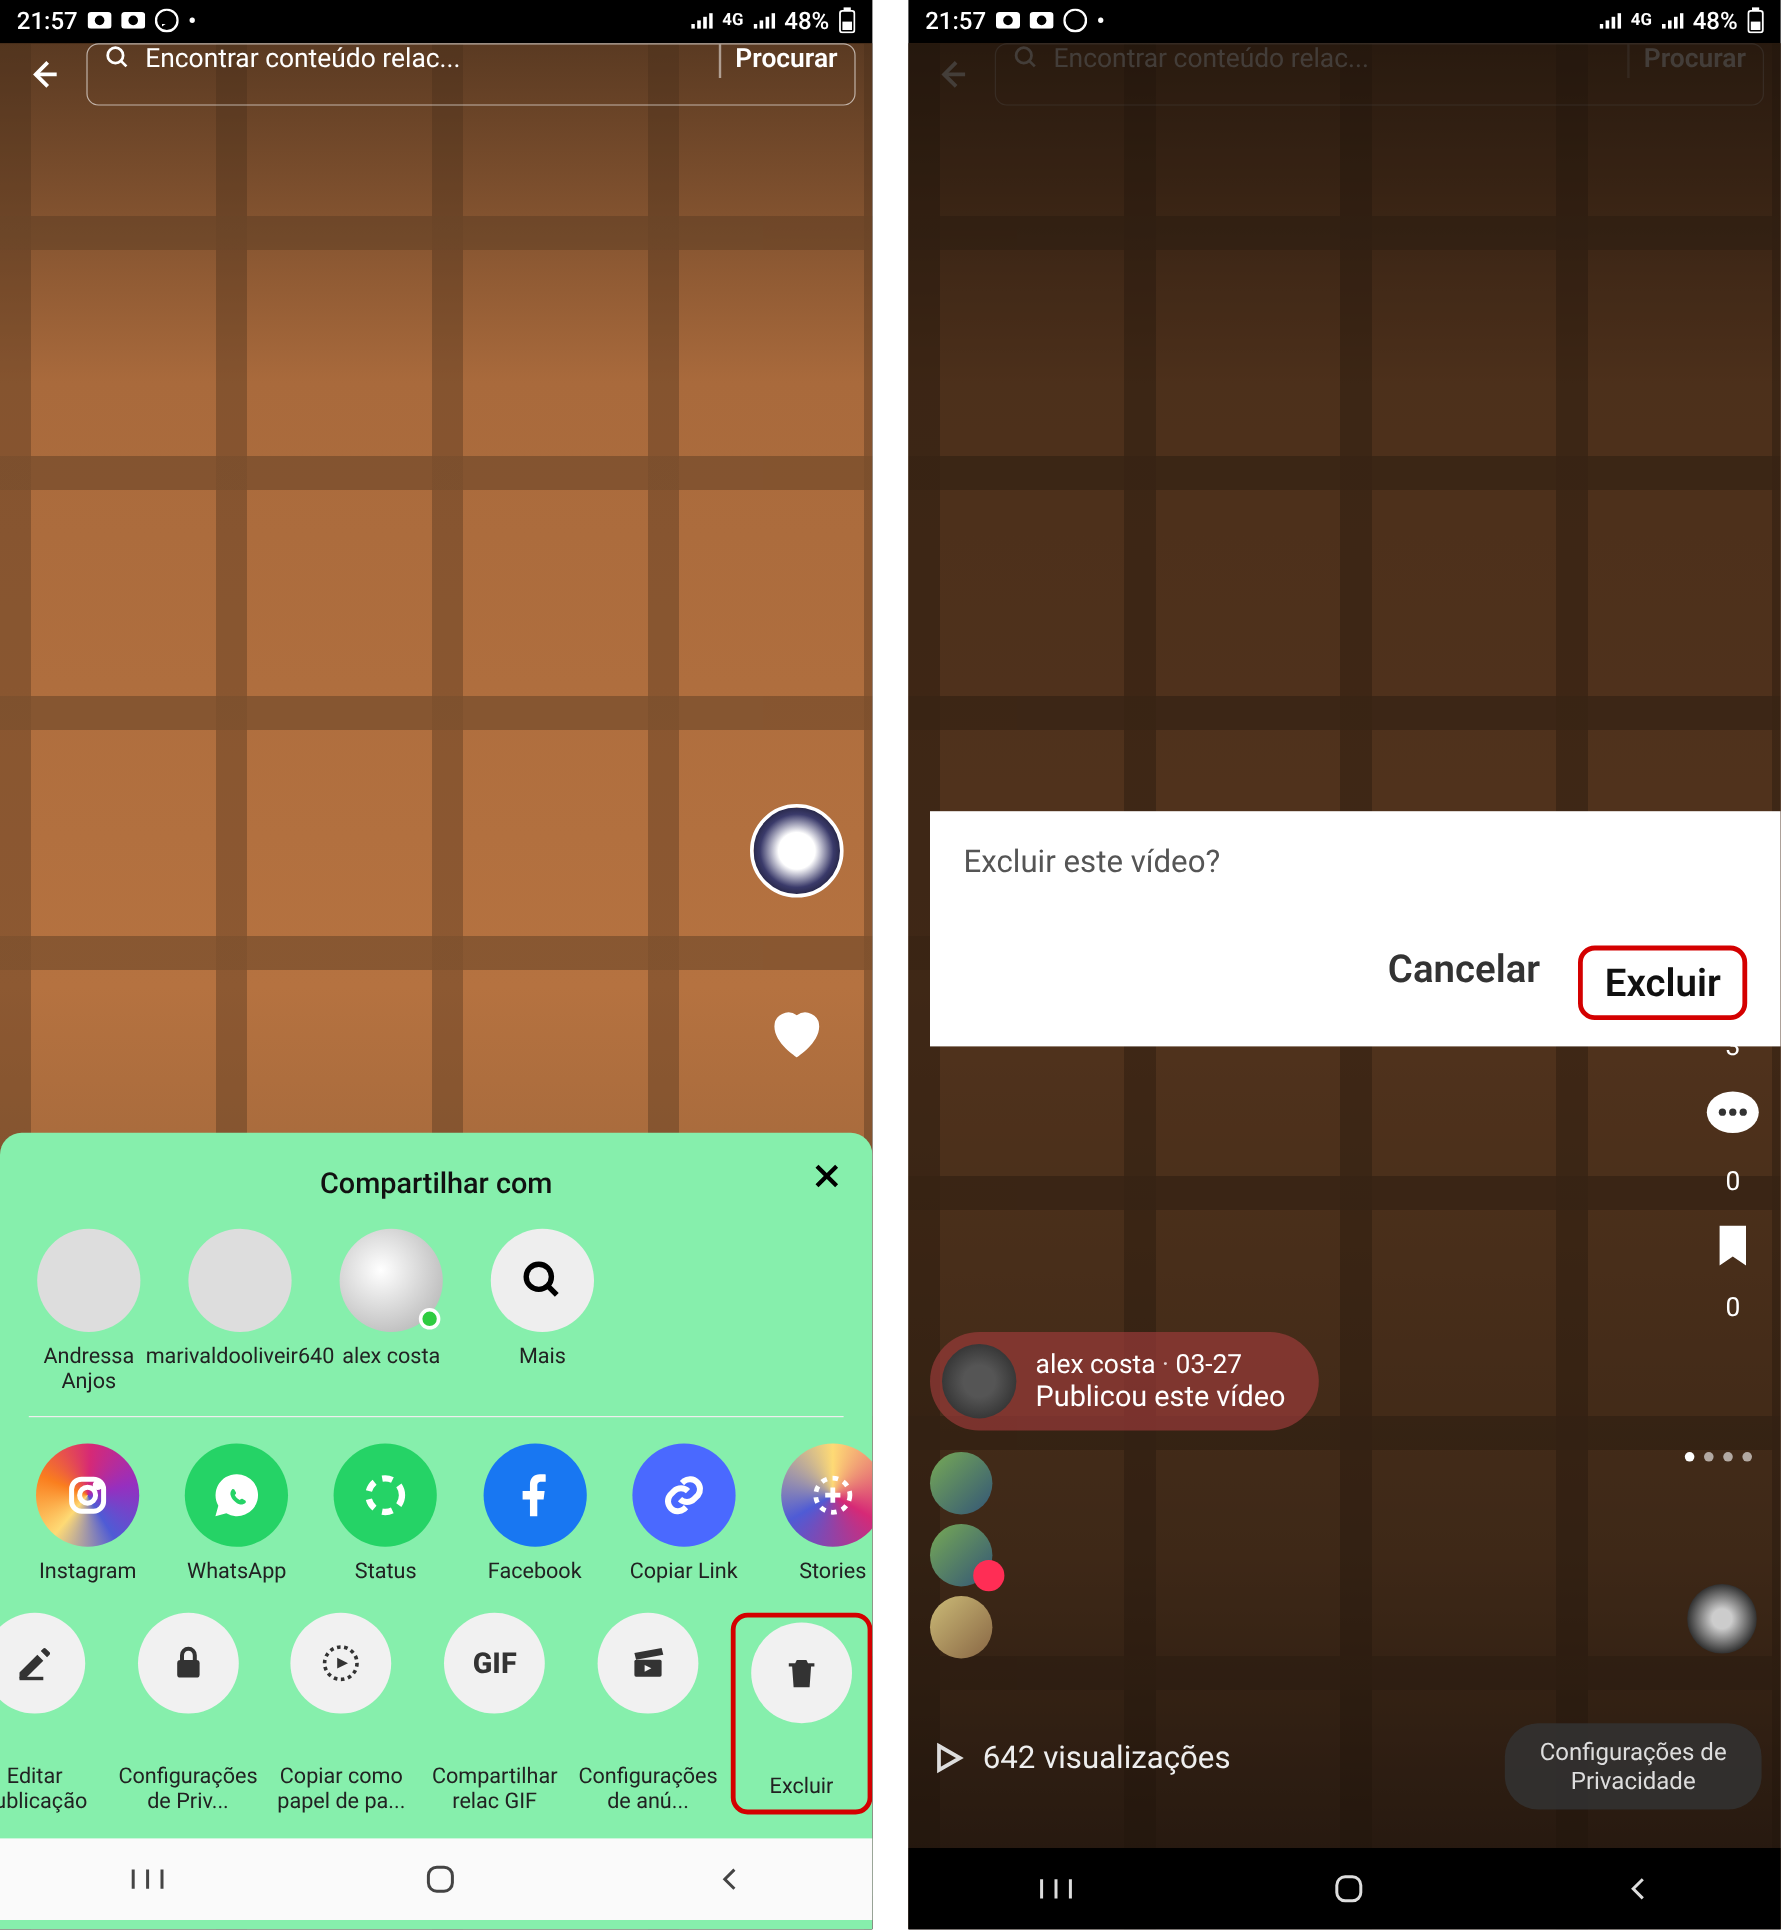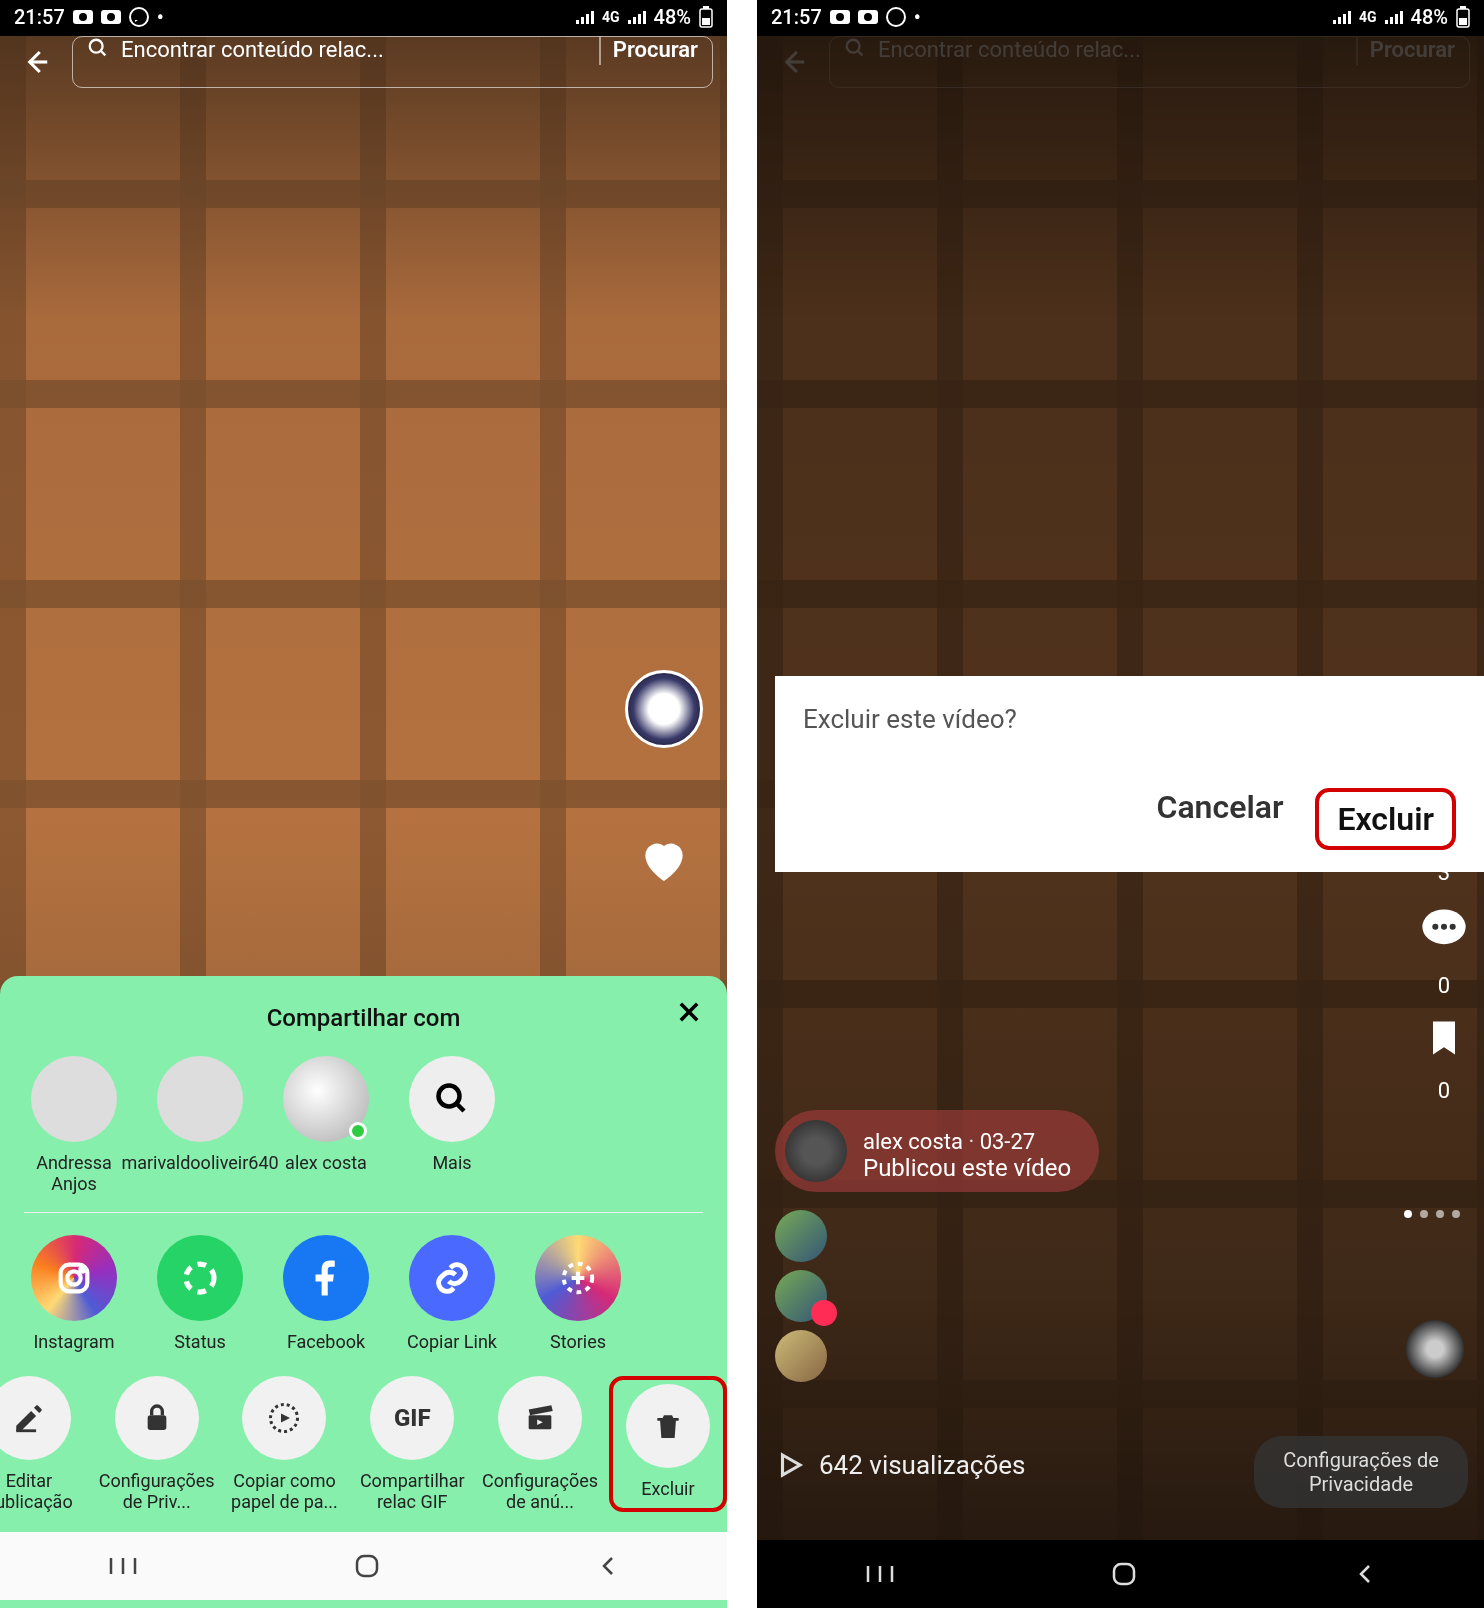--- a/index.html
+++ b/index.html
@@ -110,21 +110,21 @@
   }
   .hitem .circ {
     width:86px;height:86px;border-radius:50%;
     background:#eee; display:flex;align-items:center;justify-content:center;
     margin-bottom:10px;
   }
   .hitem.small .circ { width:80px;height:80px; }
   .hrow.apps .hitem { width: 100px; }
   .divider { height:1px; background:#eee; margin: 12px 24px 16px 24px; }
   .hrow.actions { padding-left:0; padding-right:0; gap:10px; }
-  .hrow.actions .hitem { width: 120px; font-size:18px; }
+  .hrow.actions .hitem { width: 120px; font-size:18px;gap:32px; }
   .hrow.actions .circ { width:84px;height:84px; background:#f1f1f1; }
   .highlight-red {
     border: 4px solid #d40000; border-radius: 14px; padding:4px;
   }
   .navbar {
     height: 68px;
     background:#fafafa;
     display:flex; align-items:center; justify-content:space-around;
     color:#444;
   }
@@ -136,21 +136,21 @@
   }
   .dialog {
     position:absolute; left:18px; right:0; top: 676px; z-index:20;
     background:#fff; padding: 28px 28px 22px 28px;
   }
   .dialog-title { font-size:26px; color:#555; margin-bottom:54px;}
   .dialog-actions { display:flex; justify-content:flex-end; gap:32px; font-size:32px; font-weight:600;}
   .pill-caption {
     position:absolute; left:18px; top:1110px; z-index:9;
     background:rgba(160,60,60,0.65); border-radius:42px;
-    padding: 10px 28px 10px 10px; display:flex; align-items:flex-end; gap:16px;
+    padding: 10px 28px 10px 10px; display:flex; align-items:center; gap:16px;
     color:#fff;
   }
   .pill-caption .av { width:62px;height:62px;border-radius:50%; background: radial-gradient(circle,#555 30%,#222 100%); }
   .pill-caption .line1 { font-size:22px; }
   .pill-caption .line2 { font-size:24px; }
   .rail-right { position:absolute; right:14px; top:860px; z-index:9; display:flex; flex-direction:column; align-items:center; gap:18px; color:#fff;}
   .rail-right .count { font-size:22px;}
   .views-row {
     position:absolute; left:18px; right:18px; top:1450px; z-index:9;
     display:flex; align-items:center; gap:14px; color:#eee; font-size:26px;
@@ -304,20 +304,28 @@
     <div class="hrow apps">
       <div class="hitem">
         <div class="circ" style="background:conic-gradient(from 220deg,#feda75,#fa7e1e,#d62976,#962fbf,#4f5bd5,#feda75)">
           <svg width="40" height="40" viewBox="0 0 24 24" fill="none" stroke="#fff" stroke-width="2.5">
               <rect x="4" y="4" width="16" height="16" rx="5"></rect>
               <circle cx="12" cy="12" r="4"></circle>
               <circle cx="17" cy="7" r="1.2" fill="#fff"></circle>
             </svg>
         </div>
         <span>Instagram</span>
+      </div>
+      <div class="hitem">
+        <div class="circ" style="background:#25d366">
+          <svg width="42" height="42" viewBox="0 0 24 24" fill="#fff">
+              <path d="M12 2a10 10 0 0 0-8.6 15L2 22l5.2-1.4A10 10 0 1 0 12 2zm4.4 13.6c-.6.6-1.8 1-2.6.8-2-.4-4.2-2.6-4.6-4.6-.2-.8.2-2 .8-2.6.3-.3.8-.2 1 .1l.8 1.4c.1.3 0 .6-.2.8l-.4.4c.5 1 1.4 1.9 2.4 2.4l.4-.4c.2-.2.5-.3.8-.2l1.4.8c.3.2.4.7.2 1z"></path>
+            </svg>
+        </div>
+        <span>WhatsApp</span>
       </div>
       <div class="hitem">
         <div class="circ" style="background:#25d366">
           <svg width="42" height="42" viewBox="0 0 24 24" fill="none" stroke="#fff" stroke-width="3" stroke-dasharray="5 4">
               <circle cx="12" cy="12" r="8"></circle>
             </svg>
         </div>
         <span>Status</span>
       </div>
       <div class="hitem">

